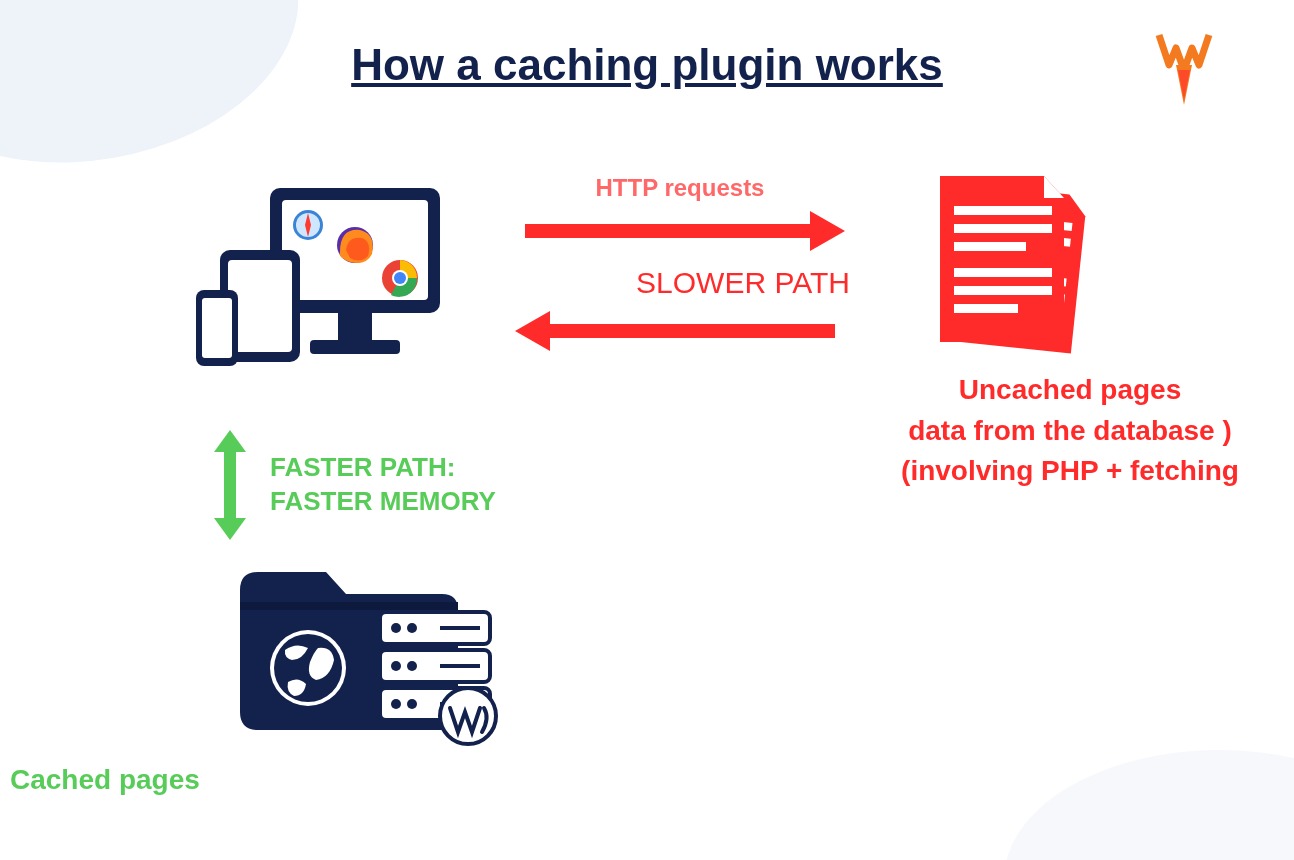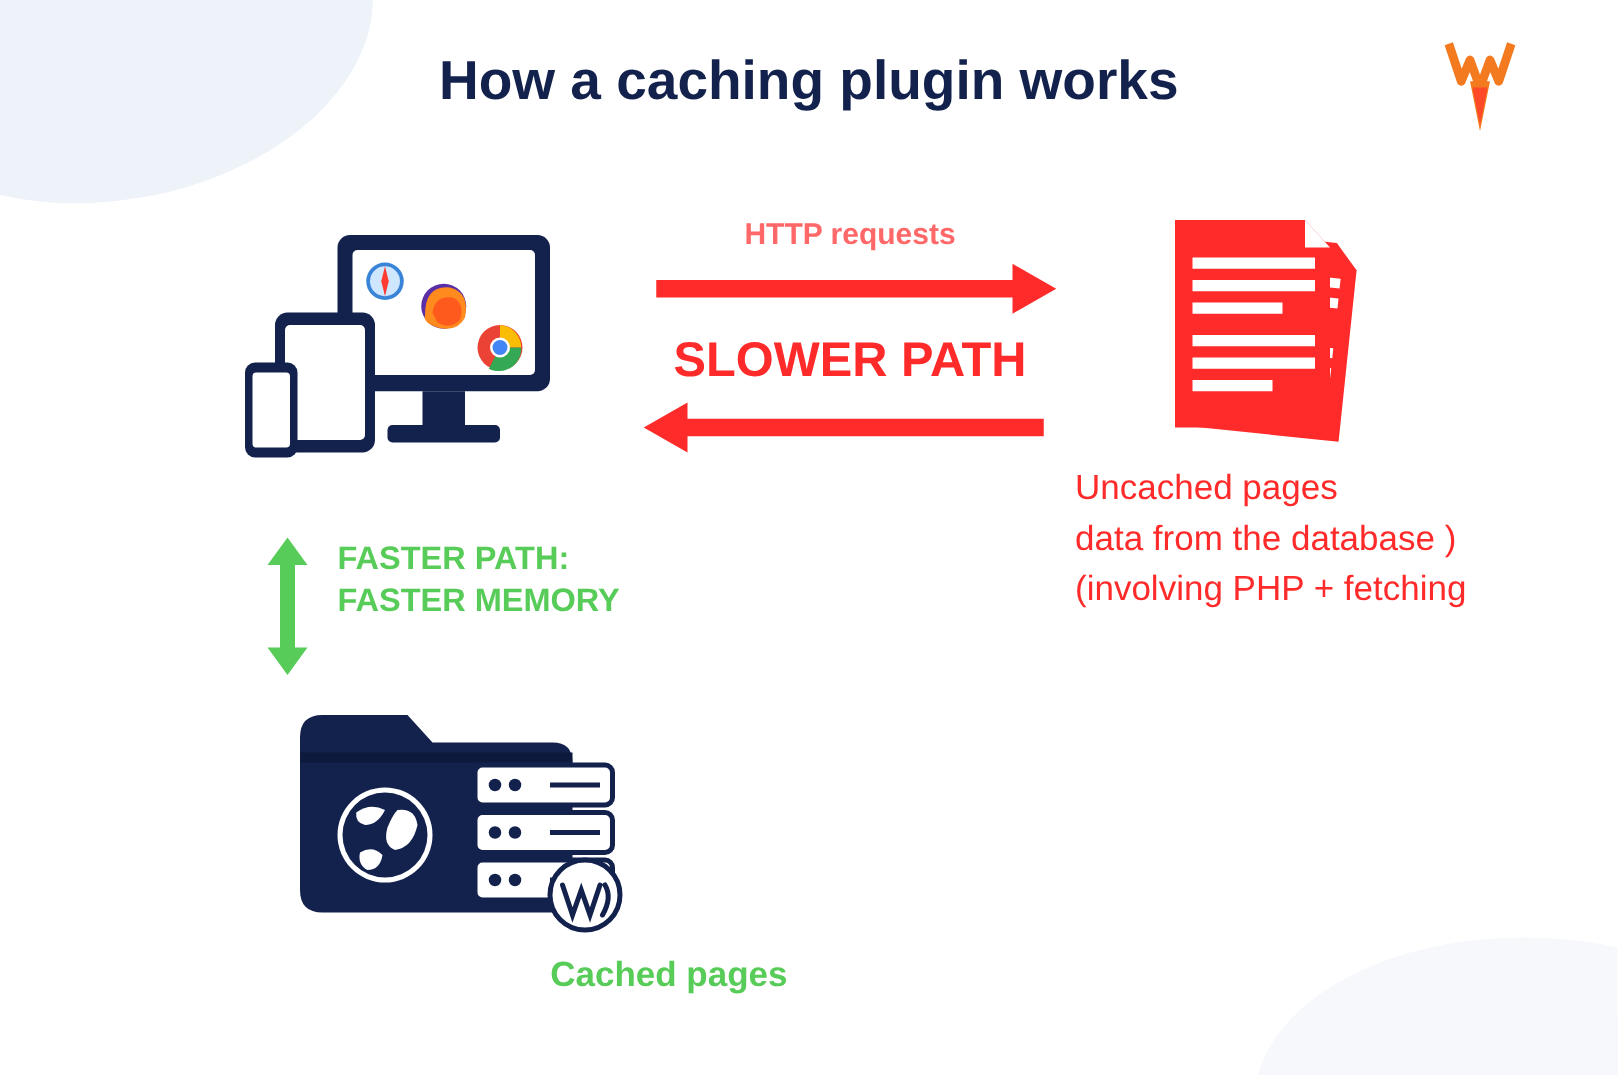--- a/index.html
+++ b/index.html
@@ -32,20 +32,21 @@
   }
   .title {
     position: absolute;
     top: 40px;
     left: 0;
     width: 100%;
     text-align: center;
     font-size: 44px;
     font-weight: 800;
     color: #13214d;
+    text-decoration: underline;
   }
   .logo {
     position: absolute;
     top: 30px;
     right: 80px;
   }
   .devices {
     position: absolute;
     top: 180px;
     left: 190px;
@@ -58,65 +59,67 @@
     text-align: center;
   }
   .arrow-label {
     font-size: 24px;
     font-weight: 700;
     color: #ff6868;
     margin: 4px 0;
     text-align: center;
   }
   .slower {
-    font-size: 39px;
-    font-weight: 700;
+    font-size: 30px;
+    font-weight: 400;
     color: #ff2a2a;
     margin: 6px 0;
+    text-align: right;
   }
   .docs {
     position: absolute;
     top: 170px;
     left: 930px;
   }
   .uncached {
     position: absolute;
     top: 370px;
     left: 860px;
     width: 420px;
-    text-align: left;
+    text-align: center;
     font-size: 28px;
-    font-weight: 400;
+    font-weight: 700;
     color: #ff2a2a;
     line-height: 1.45;
   }
   .faster-block {
     position: absolute;
     top: 430px;
     left: 210px;
     display: flex;
+    align-items: center;
     gap: 20px;
   }
   .faster-text {
     font-size: 26px;
     font-weight: 800;
     color: #58cc58;
     line-height: 1.3;
   }
   .folder {
     position: absolute;
     top: 550px;
     left: 230px;
   }
   .cached {
     position: absolute;
     top: 760px;
     left: 10px;
     width: 620px;
-    text-align: right;
+    text-align: left;
     font-size: 28px;
     font-weight: 700;
     color: #58cc58;
     line-height: 1.4;
   }
 </style>
 </head>
 <body>
 
 <div class="bg-blob-tl"></div>

